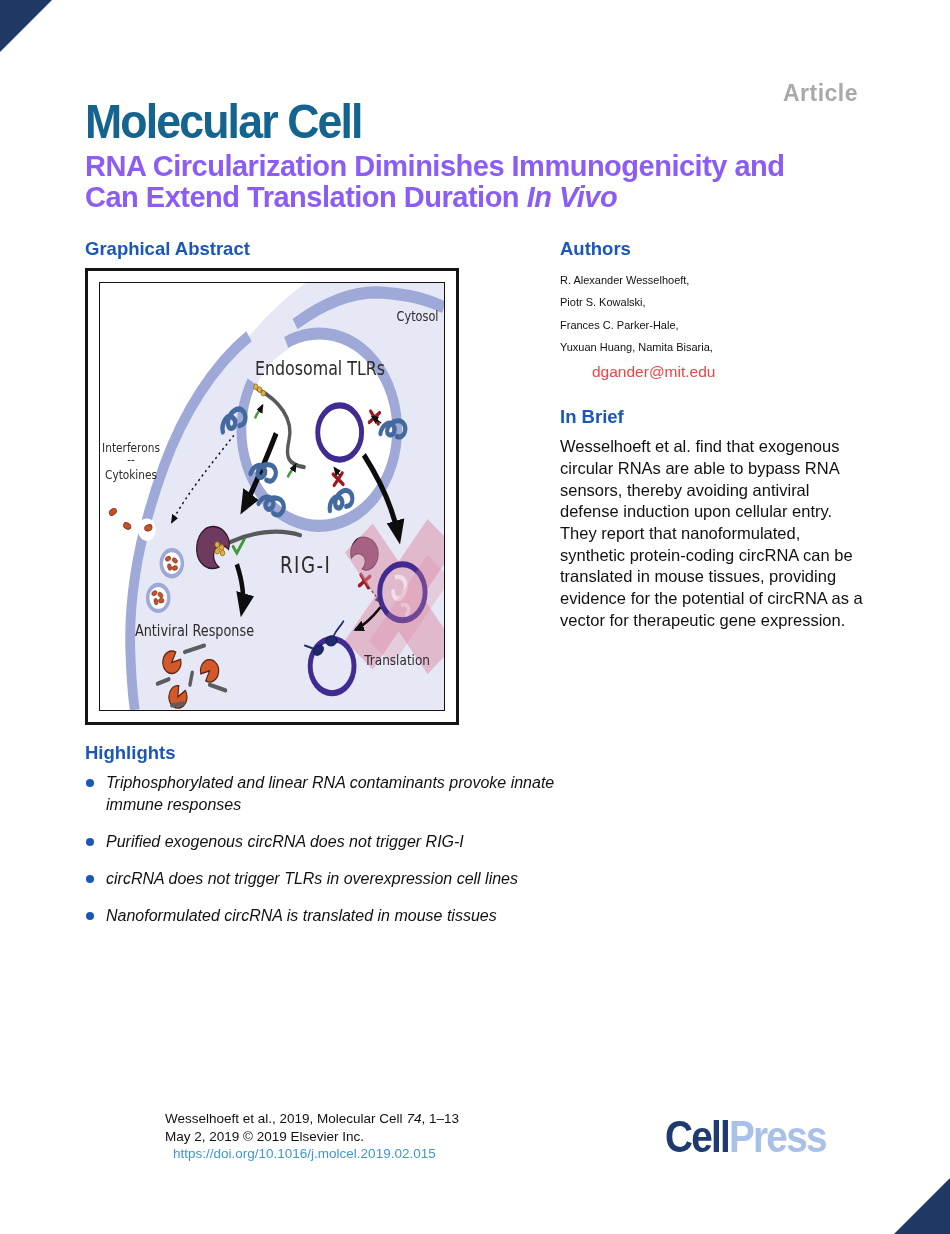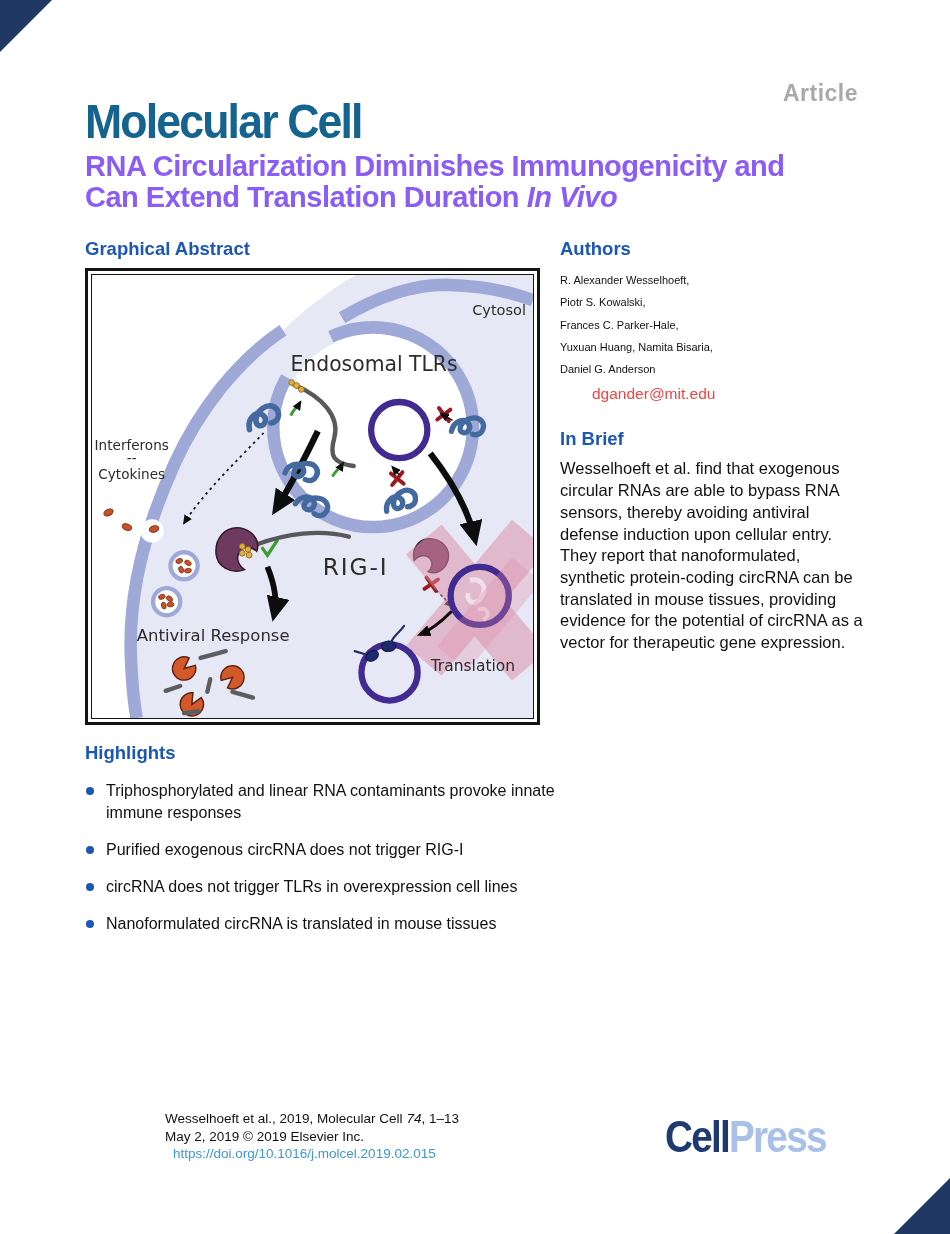--- a/index.html
+++ b/index.html
@@ -22,35 +22,35 @@
 
   .paper-title { position:absolute; top:151px; left:85px; width:795px;
     font-size:29px; line-height:31px; font-weight:bold; color:#8b5cf6;
     letter-spacing:-0.5px; }
   .paper-title .it { font-style:italic; }
 
   .sec-head { color:#1b57b8; font-weight:bold; font-size:18.5px; }
 
   .ga-head { position:absolute; top:238px; left:85px; }
 
-  .figure-box { position:absolute; top:268px; left:85px; width:455px; height:457px;
-    box-sizing:border-box; border:3px solid #141414; padding:3px; background:#fff; }
+  .figure-box { position:absolute; top:268px; left:85px; width:374px; height:457px;
+    box-sizing:border-box; border:3px solid #141414; padding:11px; background:#fff; }
   .figure-inner { width:100%; height:100%; box-sizing:border-box;
     border:1.5px solid #141414; }
   .figure-inner svg { display:block; width:100%; height:100%; }
 
   .right-col { position:absolute; left:560px; top:238px; width:308px; }
   .authors-list { margin-top:9px; font-size:11px; line-height:22.3px; color:#111; }
   .corr-head { margin-top:19px; }
   .email { margin-top:5px; font-size:15.5px; color:#ef4444;margin-left:32px; }
   .brief-head { margin-top:25px; }
   .brief-text { margin-top:8px; font-size:16.5px; line-height:21.7px; color:#111; }
 
   .highlights { position:absolute; left:85px; top:742px; width:500px; }
-  .hl-list { margin-top:16px; }
+  .hl-list { margin-top:8px;font-style:italic; }
   .hl-item { position:relative; padding-left:21px; margin-bottom:15px;
     font-size:16px; line-height:22px; color:#111; width:480px; }
   .hl-dot { position:absolute; left:1px; top:7px; width:8px; height:8px;
     border-radius:50%; background:#1b57b8; }
 
   .footer { position:absolute; left:165px; top:1110px; font-size:13.5px;
     line-height:17.6px; color:#111; }
   .footer .vol { font-style:italic; }
   .doi-link { color:#3e97d1; text-decoration:none; cursor:pointer;padding-left:8px; }
 
@@ -242,21 +242,20 @@
     </div>
   </div>
 
   <div class="right-col">
     <div class="sec-head">Authors</div>
     <div class="authors-list">
       <div>R. Alexander Wesselhoeft,</div>
       <div>Piotr S. Kowalski,</div>
       <div>Frances C. Parker-Hale,</div>
       <div>Yuxuan Huang, Namita Bisaria,</div>
-      <div>Daniel G. Anderson</div>
     </div>
     <div class="email">dgander@mit.edu</div>
     <div class="sec-head brief-head">In Brief</div>
     <div class="brief-text">Wesselhoeft et al. find that exogenous circular RNAs are able to bypass RNA sensors, thereby avoiding antiviral defense induction upon cellular entry. They report that nanoformulated, synthetic protein-coding circRNA can be translated in mouse tissues, providing evidence for the potential of circRNA as a vector for therapeutic gene expression.</div>
   </div>
 
   <div class="highlights">
     <div class="sec-head">Highlights</div>
     <div class="hl-list">
       <div class="hl-item">

